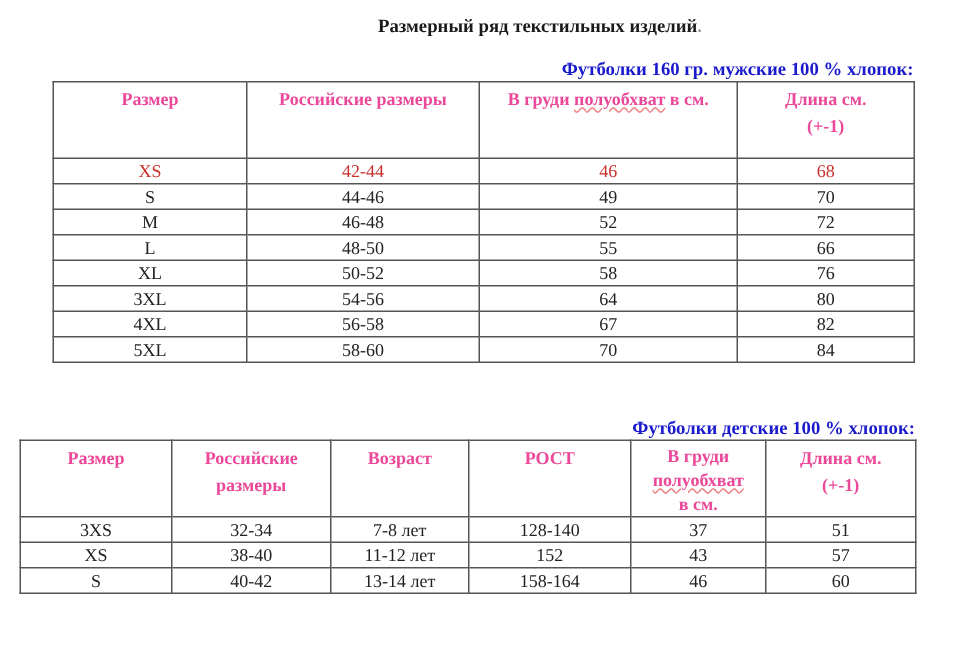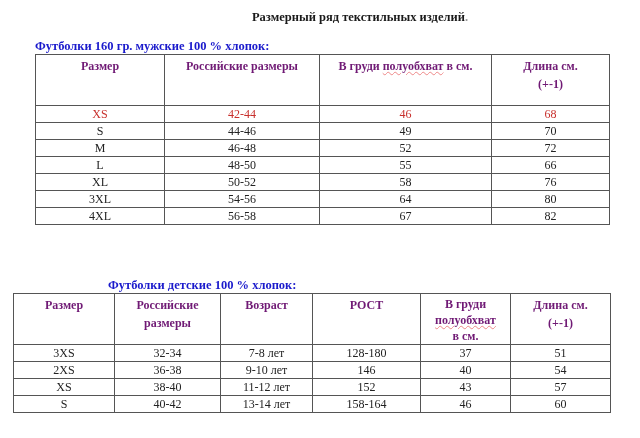--- a/index.html
+++ b/index.html
@@ -7,32 +7,32 @@
       width: 640px; height: 438px; position: relative; overflow: hidden;
       font-family: "Liberation Serif", "DejaVu Serif", serif;
       color: #222;
     }
     .doc-title {
       position: absolute; left: 0; top: 10px; width: 640px;
       text-align: center; font-weight: bold; font-size: 12.5px; color: #1a1a1a; padding-left: 40px;
     }
     .doc-title .dot { color: #999; }
     .caption {
-      position: absolute; text-align: left; font-weight: bold;
+      position: absolute; text-align: right; font-weight: bold;
       font-size: 12.5px; color: #1a1acc;
     }
     .cap1 { left: 35px; width: 574px; top: 39px; }
     .cap2 { left: 13px; width: 597px; top: 278px; padding-left: 95px; box-sizing: border-box; }
     table {
       position: absolute; border-collapse: collapse;
       font-size: 12px; table-layout: fixed;
     }
     td, th { border: 1px solid #555; text-align: center; padding: 0; line-height: 16px; }
     th {
-      color: #701a75; font-weight: bold; vertical-align: top;
+      color: #ec4899; font-weight: bold; vertical-align: top;
       padding-top: 2px; line-height: 18px;
     }
     .wavy { text-decoration: underline wavy #e88; text-decoration-thickness: 1px; }
     .hl td { color: #c8302c; }
     .t1 { left: 35px; top: 54px; width: 574px; }
     .t1 .hdr { height: 51px; }
     .t1 td { height: 16px; }
     .t2 { left: 13px; top: 293px; width: 597px; }
     .t2 .hdr { height: 50px; }
     .t2 td { height: 16px; }
@@ -95,20 +95,26 @@
         <td>54-56</td>
         <td>64</td>
         <td>80</td>
       </tr>
       <tr>
         <td>4XL</td>
         <td>56-58</td>
         <td>67</td>
         <td>82</td>
       </tr>
+      <tr>
+        <td>5XL</td>
+        <td>58-60</td>
+        <td>70</td>
+        <td>84</td>
+      </tr>
     </tbody>
 </table>
 
 <div class="caption cap2">Футболки детские 100 % хлопок:</div>
 
 <table class="t2">
   <colgroup>
       <col style="width:101px">
       <col style="width:106px">
       <col style="width:92px">
@@ -124,31 +130,23 @@
     <th>РОСТ</th>
     <th style="line-height:16px"><span>В груди</span><br><span class="wavy">полуобхват</span><br><span>в см.</span></th>
     <th><span>Длина см.</span><br><span>(+-1)</span></th>
   </tr>
   </tbody>
     <tbody id="kids-body">
       <tr>
         <td>3XS</td>
         <td>32-34</td>
         <td>7-8 лет</td>
-        <td>128-180</td>
+        <td>128-140</td>
         <td>37</td>
         <td>51</td>
-      </tr>
-      <tr>
-        <td>2XS</td>
-        <td>36-38</td>
-        <td>9-10 лет</td>
-        <td>146</td>
-        <td>40</td>
-        <td>54</td>
       </tr>
       <tr>
         <td>XS</td>
         <td>38-40</td>
         <td>11-12 лет</td>
         <td>152</td>
         <td>43</td>
         <td>57</td>
       </tr>
       <tr>

